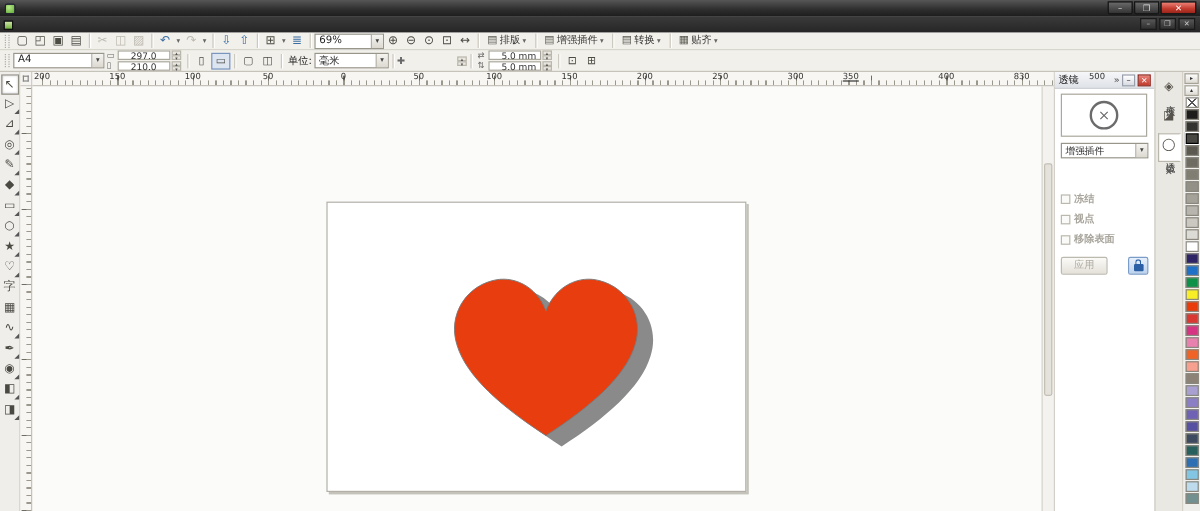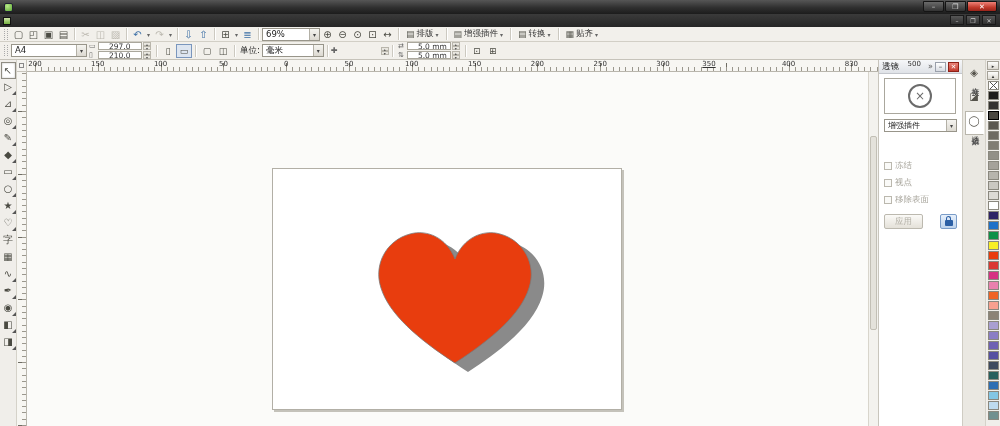--- a/index.html
+++ b/index.html
@@ -81,21 +81,21 @@
     display:flex;align-items:center;padding:0 3px;color:#222;}
   .dtitle .dt-collapse{margin-left:auto;font-size:8px;color:#555;}
   .dtitle .dt-min{width:11px;height:10px;margin-left:2px;background:linear-gradient(#fff,#d8dbe2);border:1px solid #9aa0ab;
     font-size:7px;line-height:8px;text-align:center;color:#333;}
   .dtitle .dt-close{width:11px;height:10px;margin-left:2px;background:linear-gradient(#e9837a,#c23b2e);border:1px solid #8f2117;
     font-size:6.5px;line-height:9px;text-align:center;color:#fff;}
   .dbody{padding:4px 5px;display:flex;flex-direction:column;flex:1;}
   .lenspreview{width:72px;height:36px;border:1px solid #aaa79d;background:#fff;display:flex;align-items:center;justify-content:center;}
   .lenscircle{width:24px;height:24px;border:2px solid #6b6b6b;border-radius:50%;text-align:center;line-height:20px;font-size:12px;color:#6b6b6b;}
   .dcombo{margin-top:5px;height:13px;font-size:8px;}
-  .dchecks{margin-top:28px;display:flex;flex-direction:column;gap:5px;}
+  .dchecks{margin-top:28px;display:flex;flex-direction:column;gap:5px;font-weight:bold;}
   .chk{display:flex;align-items:center;gap:3px;color:#a8a59c;}
   .chk .box{width:8px;height:8px;border:1px solid #bbb8ae;background:#fafaf8;}
   .dactions{margin-top:8px;display:flex;align-items:center;gap:17px;}
   .applybtn{width:44px;height:15px;background:linear-gradient(#fbfaf7,#e4e1d9);border:1px solid #bcb9af;
     font-size:8.5px;color:#b0ada3;text-align:center;line-height:13px;border-radius:2px;}
   .lockbtn{width:19px;height:15px;background:linear-gradient(#e7f0fb,#bcd2ec);border:1px solid #7a9cc8;border-radius:2px;
     display:flex;align-items:flex-end;justify-content:center;padding-bottom:2px;}
   .lock{position:relative;width:8px;height:6px;background:#2b5fa5;border-radius:1px;}
   .lock::before{content:"";position:absolute;left:1.5px;top:-4px;width:3px;height:4px;border:1.5px solid #2b5fa5;border-bottom:none;border-radius:3px 3px 0 0;}
 

